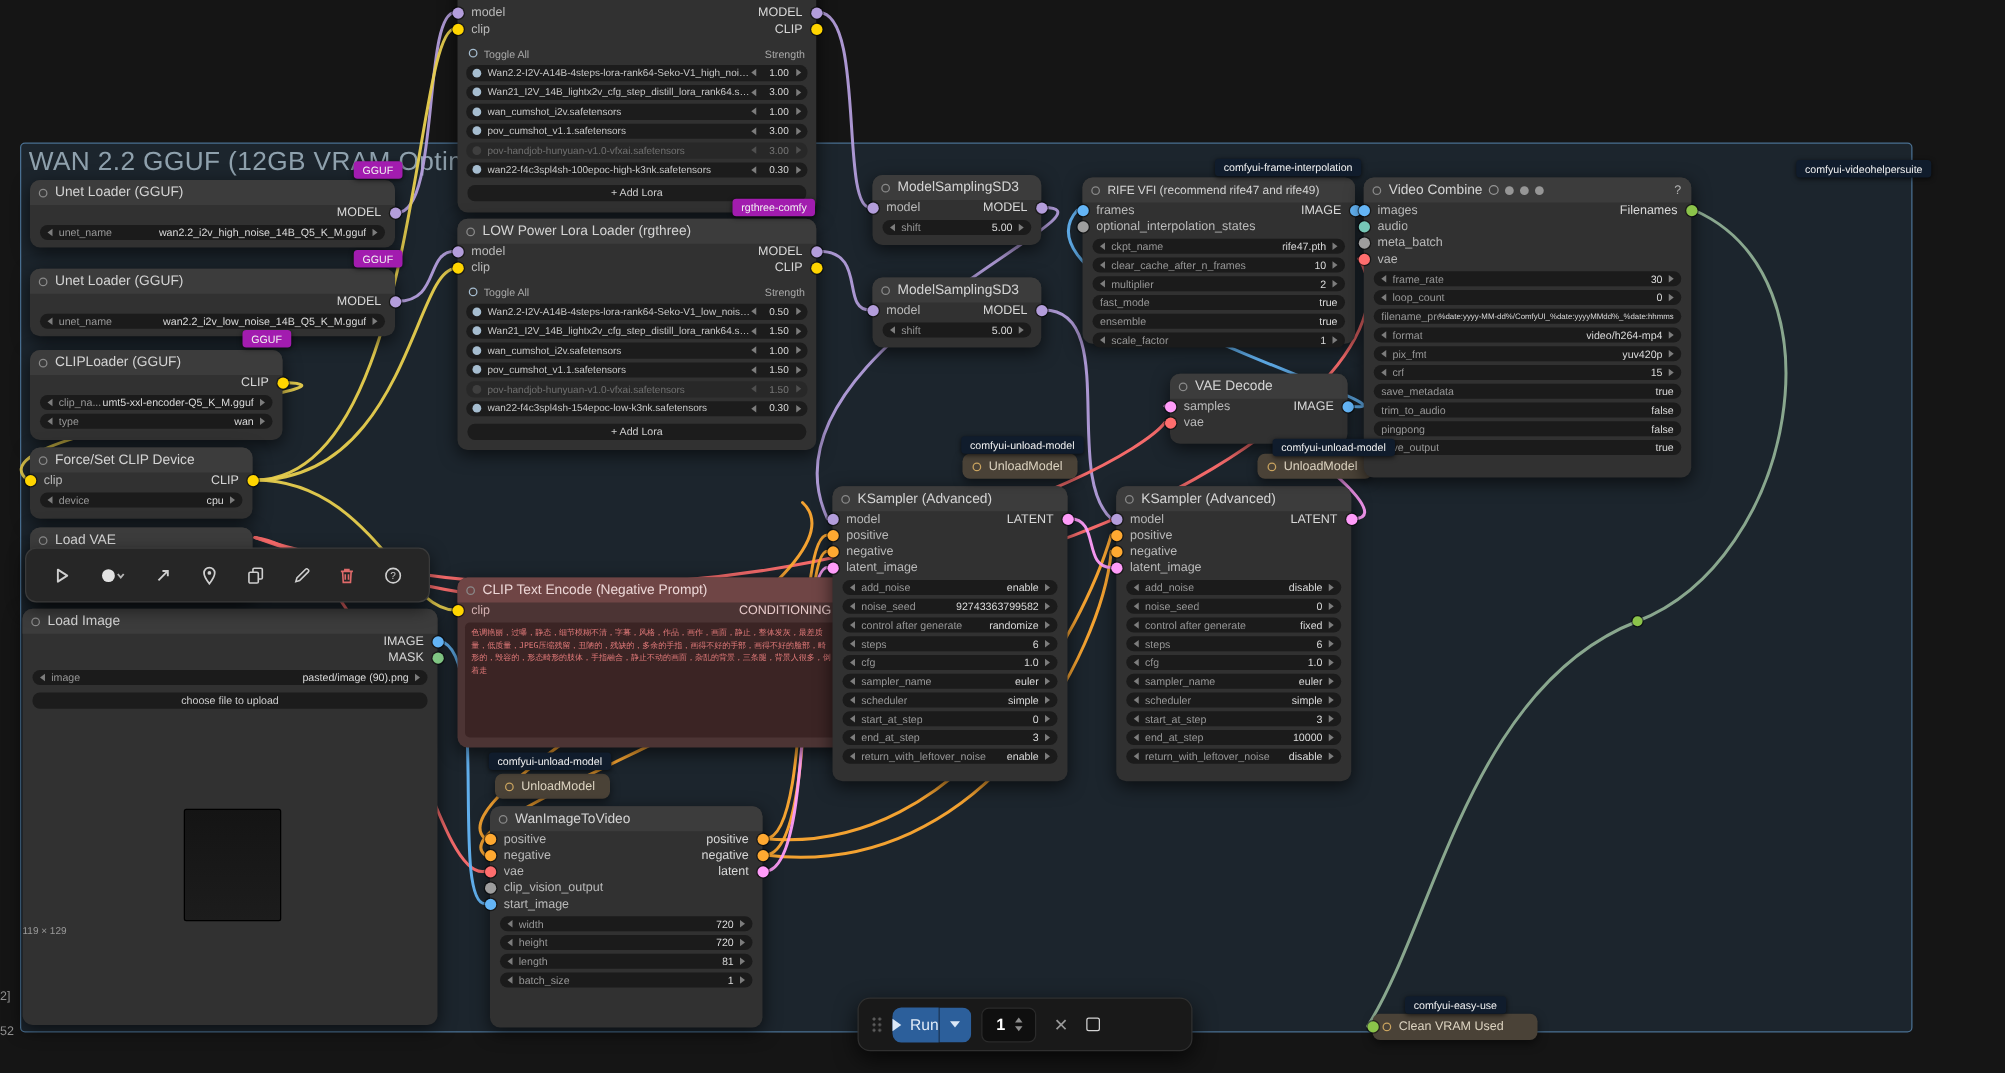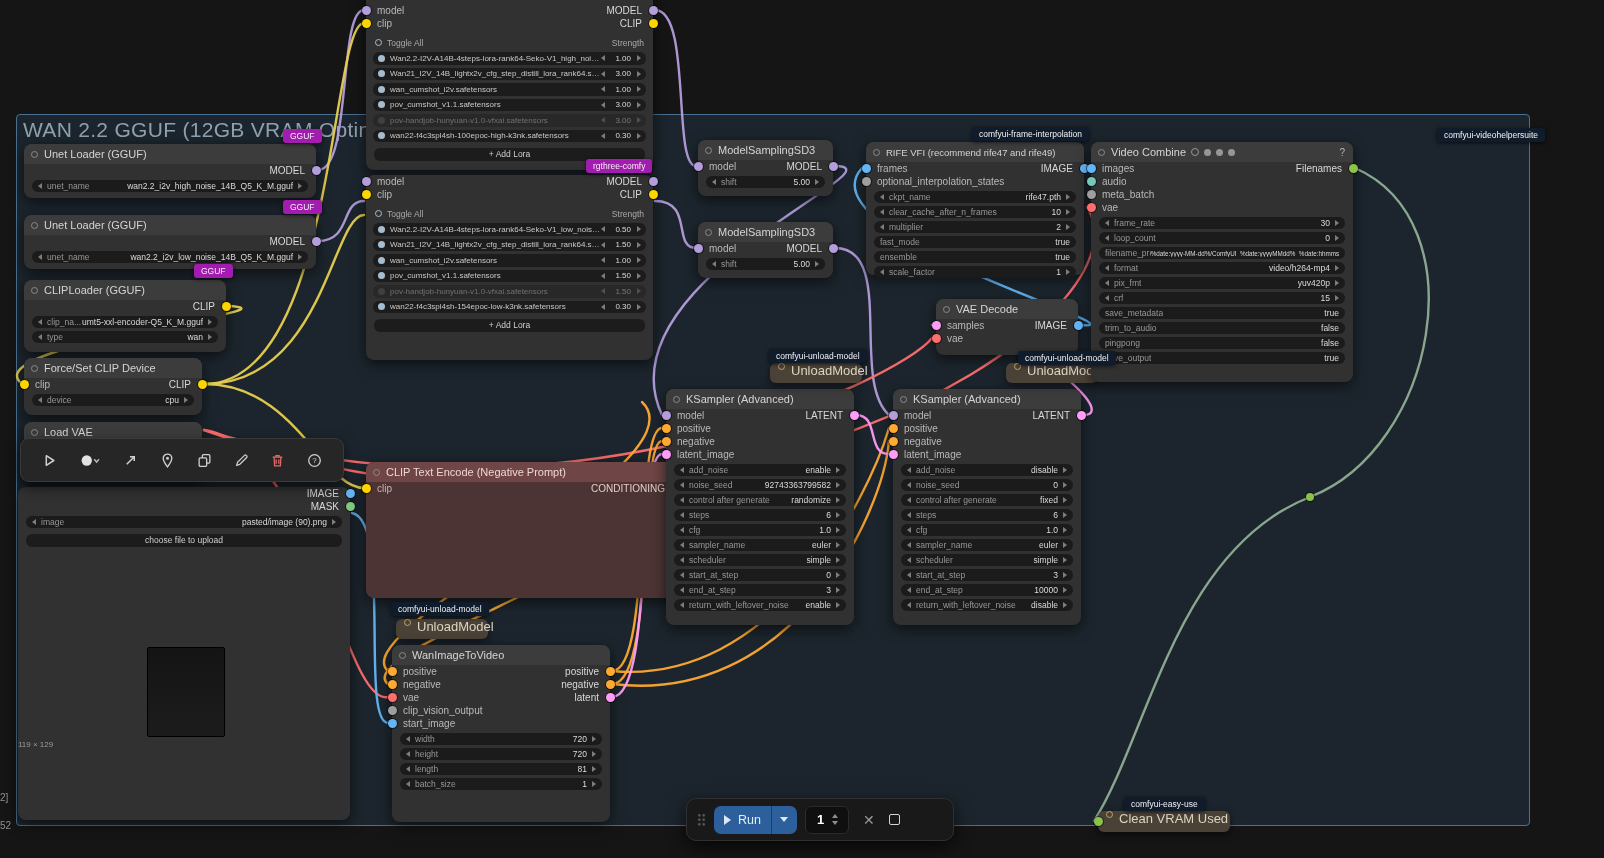--- a/index.html
+++ b/index.html
@@ -44,37 +44,37 @@
 .thdr{display:flex;align-items:center;margin:6px 9px 0;font-size:8.5px;color:#a9a9a9;height:13px}
 .thr{margin-left:auto}
 .addl{margin:6px 8px 0;height:13px;background:#1c1c1c;border-radius:6px;text-align:center;font-size:8.5px;line-height:13px;color:#cfcfcf}
 .ta{margin:3px 6px;border-radius:4px;padding:4px 5px;font-family:"DejaVu Sans Mono",monospace;overflow:hidden;white-space:pre-wrap;word-break:break-word}
 .green-box{position:absolute;z-index:2;background:#25331d;border:1px solid #4a7136;border-radius:4px;color:#a2d78c;font-family:"DejaVu Sans Mono",monospace;font-size:7px;line-height:1.5;padding:4px 6px;overflow:hidden;box-shadow:0 3px 10px rgba(0,0,0,.5)}
 .nd.neg{background:#4c3434}
 .nt.negt{background:#6f4545;color:#ecd6d6}
 .neg .sr{color:#d8baba}
 .neg .si{color:#d2b0b0}.neg .so{color:#e8caca}
 .ta.redt{background:#3b2424;color:#e07979;font-size:6.4px;line-height:1.55;height:92px}
-.pill{position:absolute;z-index:2;height:20px;background:#4a4237;border-radius:6px;display:flex;align-items:flex-start;padding:0 8px;font-size:13px;color:#dcd3c0;box-shadow:0 3px 8px rgba(0,0,0,.5);white-space:nowrap}
+.pill{position:absolute;z-index:2;height:20px;background:#4a4237;border-radius:6px;display:flex;align-items:center;padding:0 8px;font-size:10px;color:#dcd3c0;box-shadow:0 3px 8px rgba(0,0,0,.5);white-space:nowrap}
 .pdot{flex:none;width:7px;height:7px;border-radius:50%;border:1px solid #c9a35f;margin-right:6px}
 .badge{position:absolute;z-index:3;background:#101c2c;color:#f2f2f2;font-size:8.5px;padding:2px 7px;border-radius:3px;white-space:nowrap;box-shadow:0 1px 4px rgba(0,0,0,.7)}
 .badge.dark{background:#a21caf}
 .mini{flex:none;width:7px;height:7px;border-radius:50%;background:#969696;margin-left:5px}
 .mini.ring{background:transparent;border:1.5px solid #969696;width:8px;height:8px}
 .vhelp{margin-left:auto;color:#b5b5b5;font-size:10px}
 
 .thumb{position:absolute;background:linear-gradient(#141414,#1c1c1c);border:1px solid #000;border-radius:2px}
 .cap{position:absolute;font-size:8px;color:#9a9a9a;width:100%}
 
 .ntoolbar{position:absolute;z-index:5;background:#262626;border:1px solid #3a3a3a;border-radius:9px;display:flex;align-items:center;justify-content:space-around;padding:0 10px;box-shadow:0 5px 14px rgba(0,0,0,.6)}
 .tbtn{display:flex;align-items:center;justify-content:center;width:26px;height:26px;border-radius:5px}
 
 .runbar{position:absolute;z-index:6;background:#191919;border:1px solid #303030;border-radius:10px;display:flex;align-items:center;padding:0 10px;gap:8px;box-shadow:0 6px 18px rgba(0,0,0,.7)}
 .grip{width:9px;height:14px;background-image:radial-gradient(#5d5d5d 1px,transparent 1.4px);background-size:4.5px 4.5px}
-.runbtn{display:flex;align-items:center;gap:7px;height:28px;padding:0 10px;background:#2c5f9b;border-radius:7px 0 0 7px;color:#e2ecf8;font-size:12.5px}
+.runbtn{display:flex;align-items:center;gap:7px;height:28px;padding:0 0;background:#2c5f9b;border-radius:7px 0 0 7px;color:#e2ecf8;font-size:12.5px}
 .rplay{width:0;height:0;border-top:5px solid transparent;border-bottom:5px solid transparent;border-left:7px solid #dce8f7}
 .runchev{display:flex;align-items:center;justify-content:center;width:26px;height:28px;background:#2c5f9b;border-left:1px solid rgba(0,0,0,.35);border-radius:0 7px 7px 0;margin-left:-8px}
 .chev{width:0;height:0;border-left:4.5px solid transparent;border-right:4.5px solid transparent;border-top:5.5px solid #dce8f7}
 .qcount{display:flex;align-items:center;height:28px;min-width:44px;background:#0f0f0f;border:1px solid #2b2b2b;border-radius:6px;padding:0 5px 0 11px;color:#fff;font-size:13px;font-weight:bold}
 .steppers{display:flex;flex-direction:column;gap:3px;margin-left:8px}
 .su{width:0;height:0;border-left:3.5px solid transparent;border-right:3.5px solid transparent;border-bottom:4.5px solid #8f8f8f}
 .sd{width:0;height:0;border-left:3.5px solid transparent;border-right:3.5px solid transparent;border-top:4.5px solid #8f8f8f}
 .qx{color:#9a9a9a;font-size:14px;padding:0 6px}
 .stopsq{display:block;width:11px;height:11px;border:1.8px solid #d4d4d4;border-radius:2px}
 .edge{position:absolute;z-index:6;color:#8f8f8f;font-size:10px;left:0}
@@ -176,20 +176,24 @@
         <span class="tg"></span>
         <span class="ln">wan22-f4c3spl4sh-100epoc-high-k3nk.safetensors</span>
         <span class="a al"></span>
         <span class="lv">0.30</span>
         <span class="a ar"></span>
       </div>
   <div class="addl">+ Add Lora</div>
 </div>
 
 <div class="nd" style="left:366px;top:175px;width:287px;height:185px">
+  <div class="nt">
+        <span class="td"></span>
+        <span>LOW Power Lora Loader (rgthree)</span>
+      </div>
   <div class="sr">
     <span class="d di pm"></span>
     <span class="si">model</span>
     <span class="so">MODEL</span>
     <span class="d do pm"></span>
   </div>
   <div class="sr">
     <span class="d di pc"></span>
     <span class="si">clip</span>
     <span class="so"></span>
@@ -370,20 +374,24 @@
       </span>
   <span class="tbtn">
         <svg width="15" height="15" viewBox="0 0 14 14">
           <circle cx="7" cy="7" r="5.4" fill="none" stroke="#cfcfcf" stroke-width="1.2"></circle>
           <text x="7" y="9.6" font-size="7.5" text-anchor="middle" fill="#cfcfcf">?</text>
         </svg>
       </span>
 </div>
 
 <div class="nd" style="left:18px;top:487px;width:332px;height:333px">
+  <div class="nt">
+        <span class="td"></span>
+        <span>Load Image</span>
+      </div>
   <div class="sr jend">
         <span class="so">IMAGE</span>
         <span class="d do pi"></span>
       </div>
   <div class="sr jend">
         <span class="so">MASK</span>
         <span class="d do pk"></span>
       </div>
   <div class="wr">
         <span class="a al"></span>
@@ -401,20 +409,21 @@
   <div class="nt negt">
         <span class="td"></span>
         <span>CLIP Text Encode (Negative Prompt)</span>
       </div>
   <div class="sr">
     <span class="d di pc"></span>
     <span class="si">clip</span>
     <span class="so">CONDITIONING</span>
     <span class="d do pcd"></span>
   </div>
+  <div class="ta redt">色调艳丽，过曝，静态，细节模糊不清，字幕，风格，作品，画作，画面，静止，整体发灰，最差质量，低质量，JPEG压缩残留，丑陋的，残缺的，多余的手指，画得不好的手部，画得不好的脸部，畸形的，毁容的，形态畸形的肢体，手指融合，静止不动的画面，杂乱的背景，三条腿，背景人很多，倒着走</div>
 </div>
 
 <div class="pill" style="left:396px;top:619px;width:92px">
       <span class="pdot"></span>
       <span>UnloadModel</span>
     </div>
 
 <div class="nd" style="left:392px;top:645px;width:218px;height:177px">
   <div class="nt">
         <span class="td"></span>

